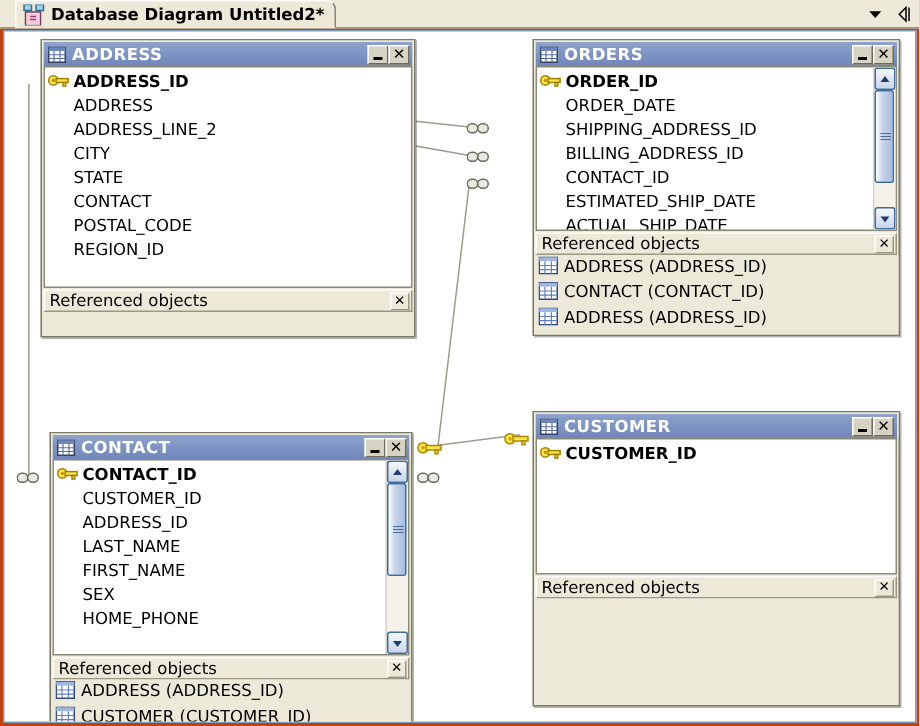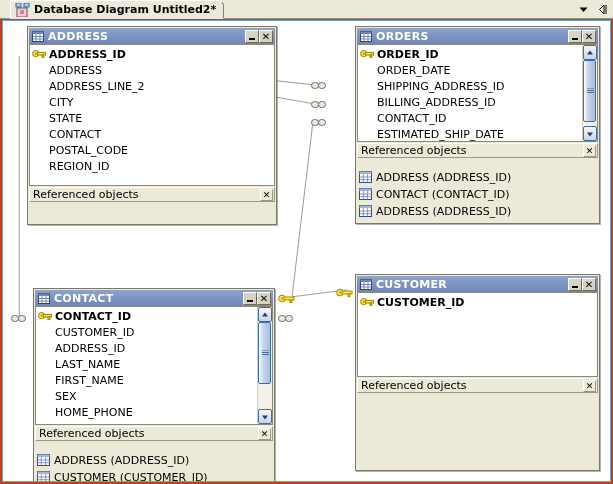--- a/index.html
+++ b/index.html
@@ -176,21 +176,21 @@
   }
   .vsb-thumb::after {
     content: ""; position: absolute; left: 3px; top: 50%;
     transform: translateY(-50%);
     width: 7px; height: 5px;
     background: repeating-linear-gradient(to bottom,#4a6c9b 0 1px,transparent 1px 2px);
   }
 
   
   .refhdr {
-    height: 15px; margin: 1px 1px 12px 1px;
+    height: 15px; margin: 1px 1px 0 1px;
     background: #ece9d8;
     border: 1px solid #ffffff;
     border-right-color:#9a9883; border-bottom-color:#9a9883;
     box-sizing: border-box;
     display: flex; align-items: center;
     padding-left: 3px;
     font-size: 11px; color: #000;
     flex: 0 0 auto;
   }
   .refhdr .rlabel { flex: 1 1 auto; white-space: nowrap;}

